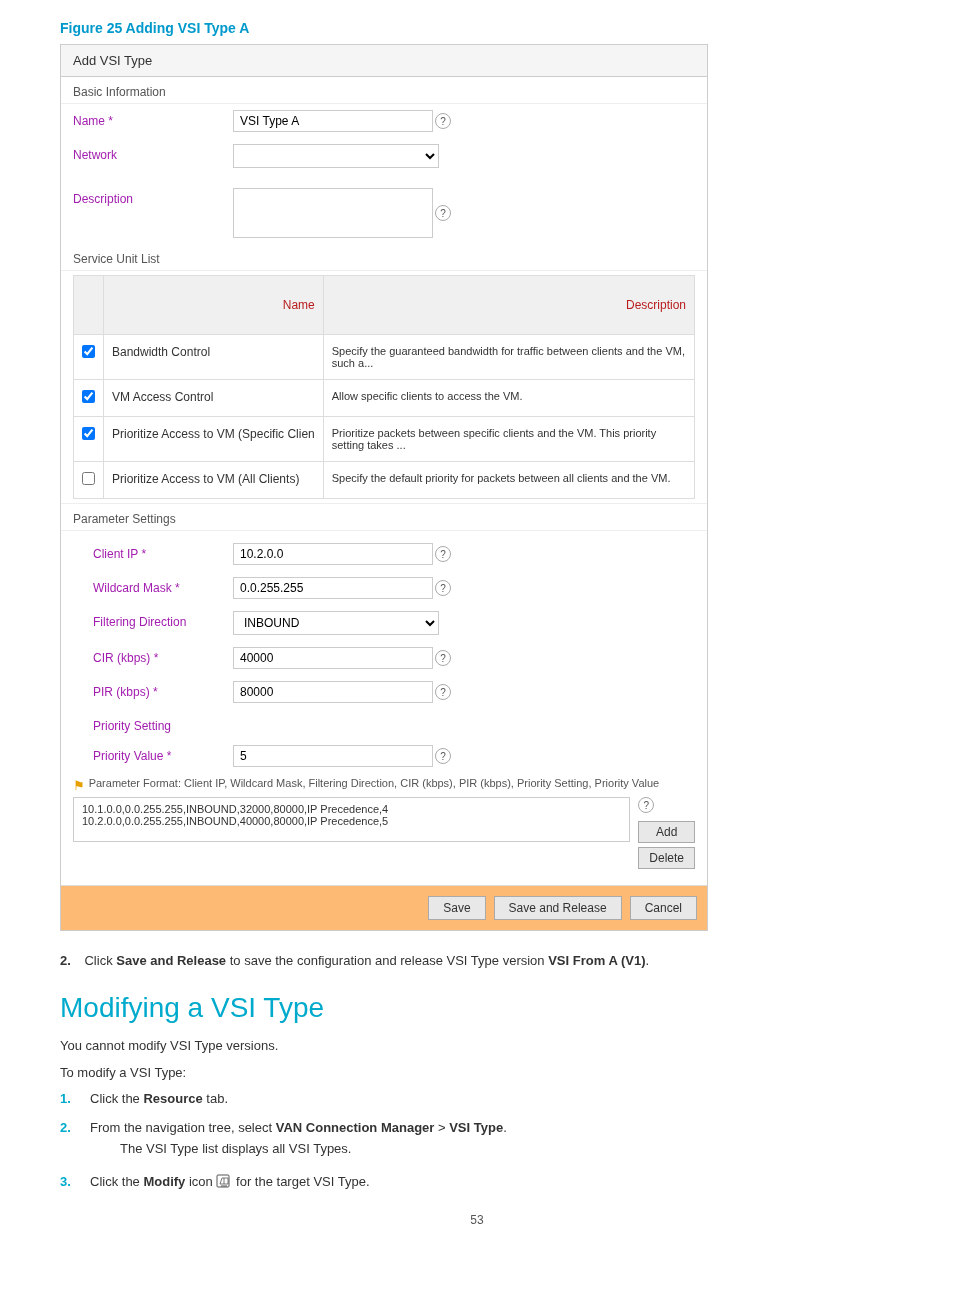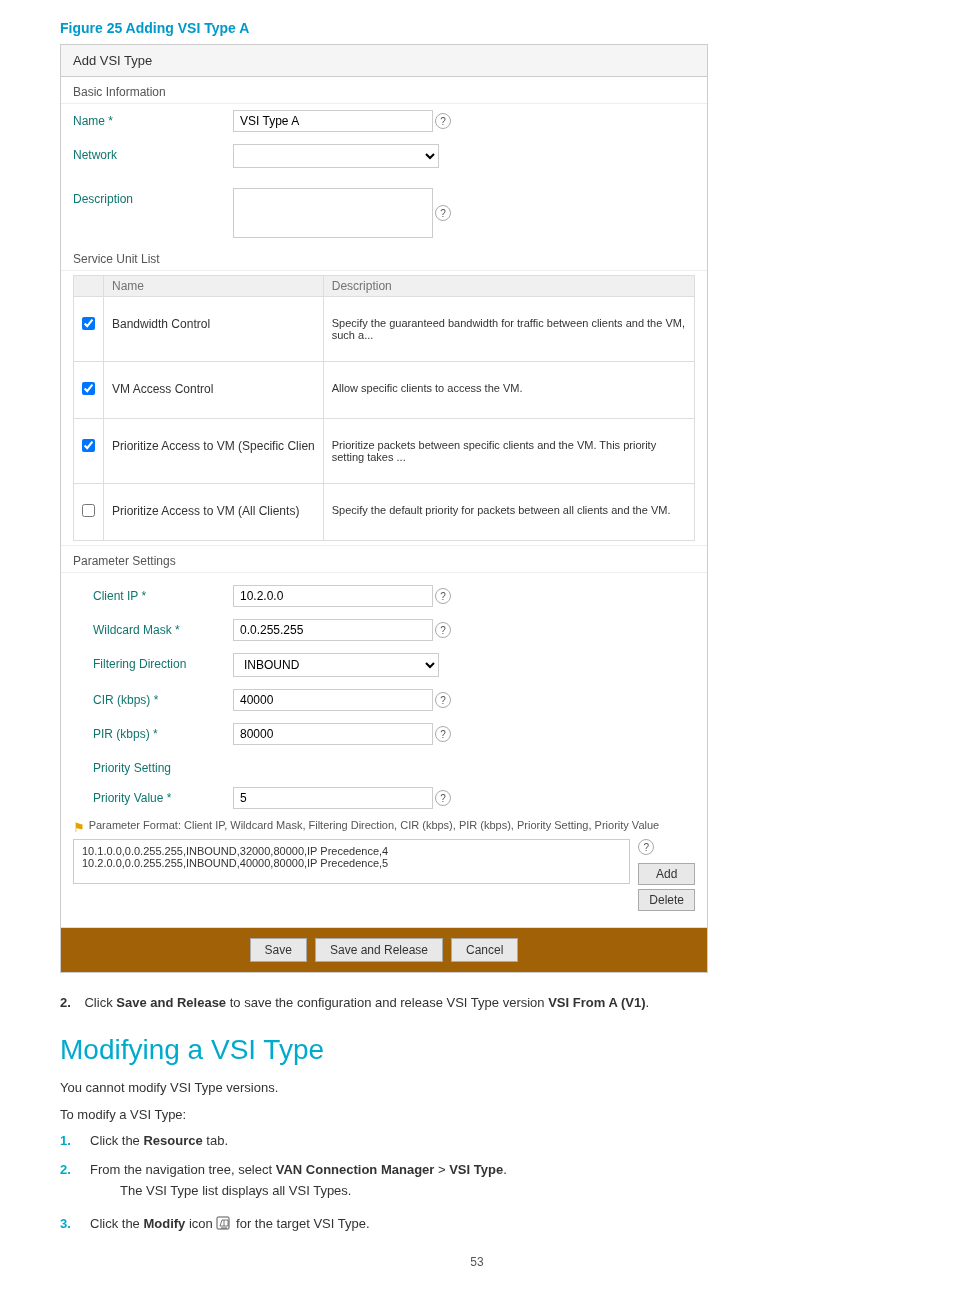--- a/index.html
+++ b/index.html
@@ -38,21 +38,21 @@
     }
     .form-row {
       display: flex;
       align-items: flex-start;
       padding: 6px 12px;
     }
     .form-label {
       width: 160px;
       min-width: 160px;
       font-size: 12px;
-      color: #0f766e;
+      color: #a21caf;
       padding-top: 4px;
     }
     .form-input {
       flex: 1;
       display: flex;
       align-items: center;
       gap: 2px;
     }
     .form-input input[type="text"] {
       border: 1px solid #ccc;
@@ -94,28 +94,28 @@
       margin: 4px 12px;
     }
     .service-table {
       width: 100%;
       border-collapse: collapse;
       font-size: 12px;
     }
     .service-table th {
       background: #f0f0f0;
       border: 1px solid #ddd;
-      padding: 3px 8px;
-      text-align: left;
+      padding: 22px 8px;
+      text-align: right;
       font-weight: normal;
-      color: #737373;
+      color: #b91c1c;
     }
     .service-table td {
       border: 1px solid #ddd;
-      padding: 20px 8px;
+      padding: 10px 8px;
       vertical-align: top;
     }
     .service-table td:first-child {
       width: 24px;
       text-align: center;
     }
     .service-table td:nth-child(2) {
       width: 200px;
       white-space: nowrap;
     }
@@ -170,25 +170,25 @@
     .btn-add, .btn-delete {
       padding: 3px 10px;
       font-size: 12px;
       border: 1px solid #aaa;
       background: #e8e8e8;
       cursor: pointer;
       color: #333;
     }
     .dialog-footer {
       display: flex;
-      justify-content: center;
+      justify-content: flex-end;
       gap: 8px;
       padding: 10px;
       border-top: 1px solid #ddd;
-      background: #a16207;
+      background: #fdba74;
     }
     .btn-save, .btn-save-release, .btn-cancel {
       padding: 4px 14px;
       font-size: 12px;
       border: 1px solid #aaa;
       background: #e8e8e8;
       cursor: pointer;
       color: #333;
     }
     .step-text {

